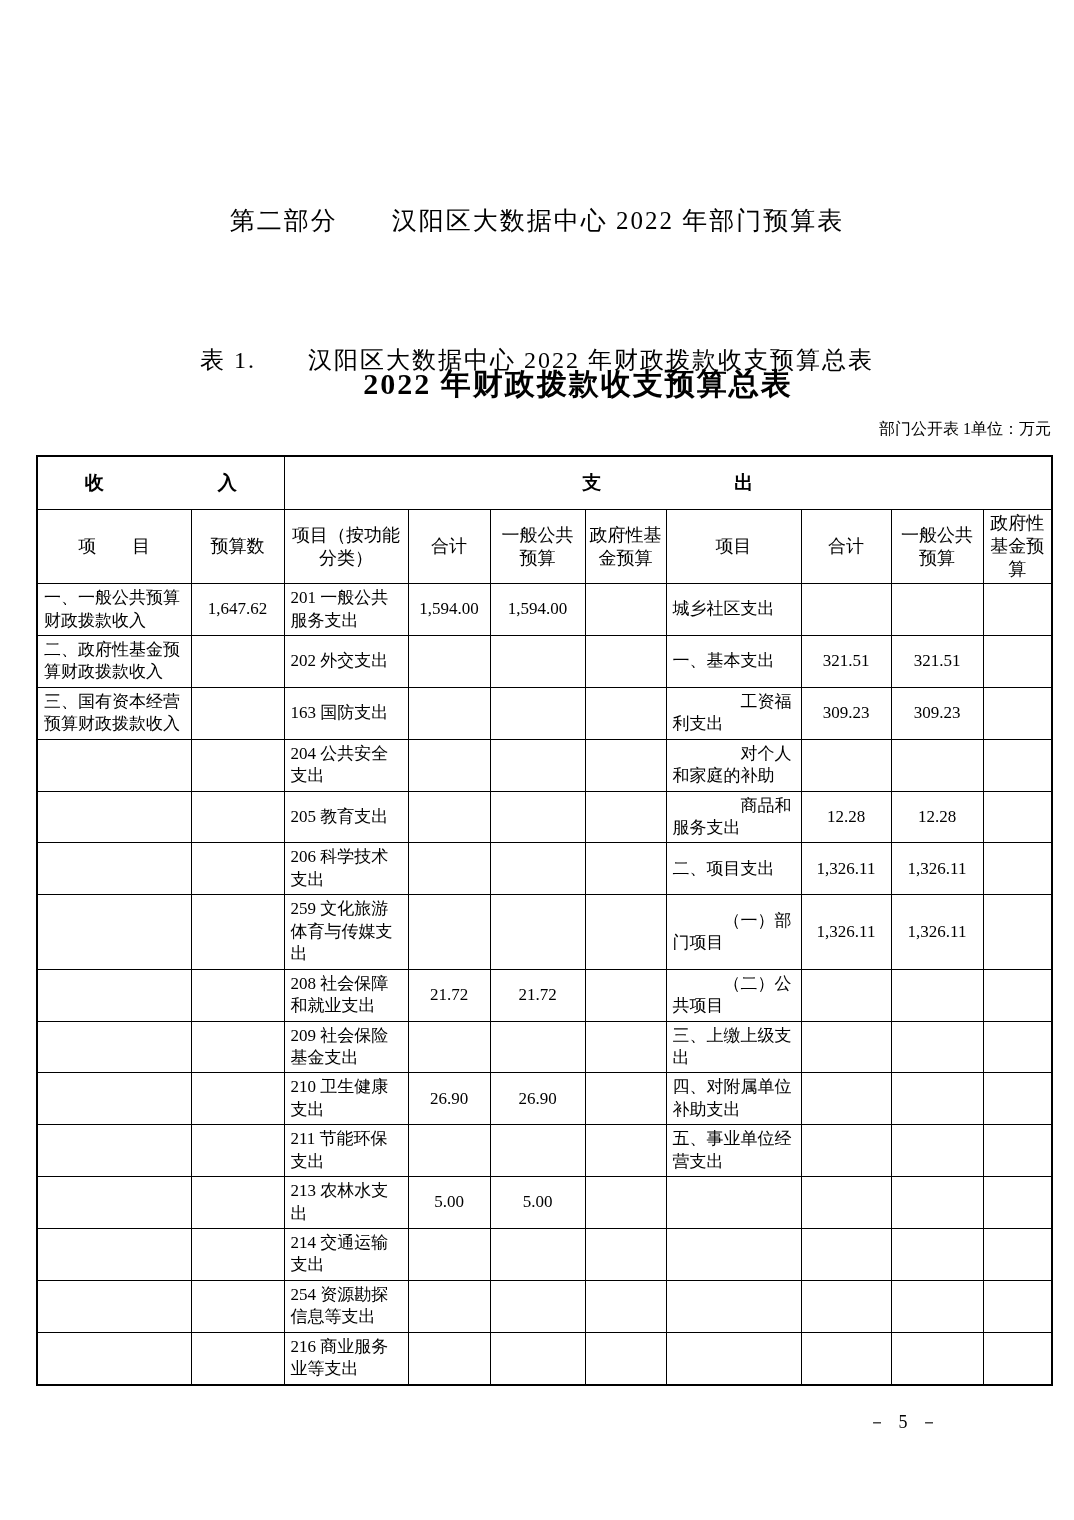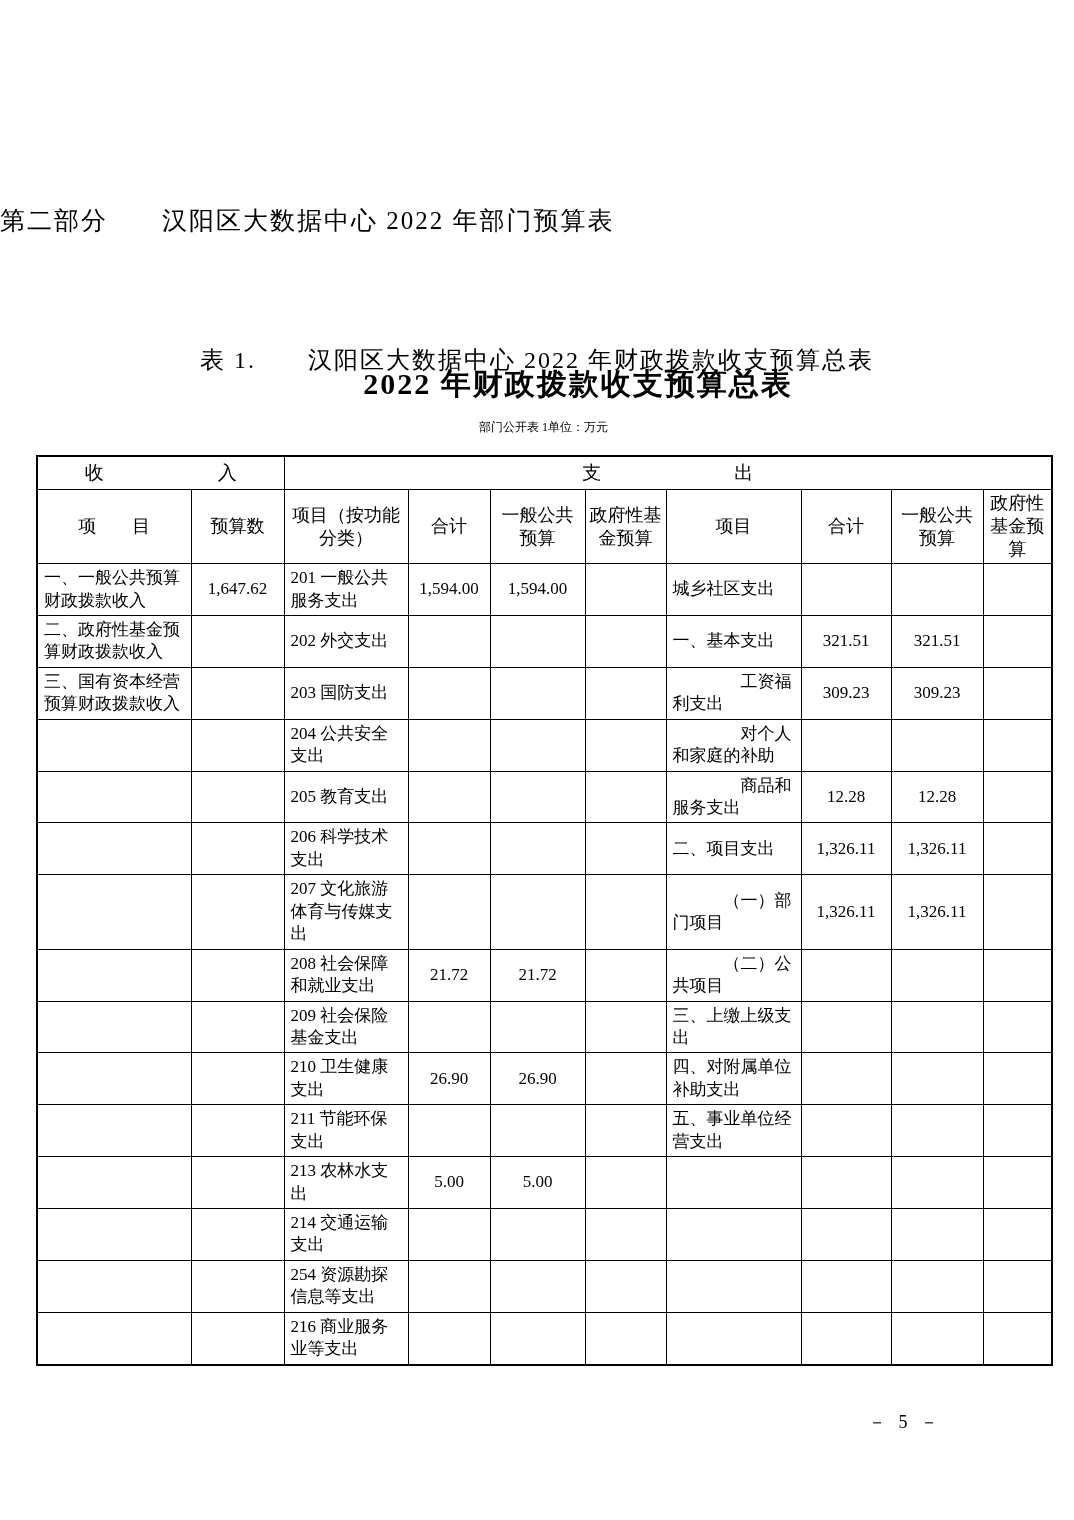--- a/index.html
+++ b/index.html
@@ -5,51 +5,51 @@
   * { margin: 0; padding: 0; box-sizing: border-box; }
   html, body { background: #ffffff; }
   body {
     width: 1074px; height: 1520px;
     position: relative; overflow: hidden;
     font-family: "Liberation Serif", "DejaVu Serif", serif;
     color: #000;
   }
   .part-title {
     position: absolute; top: 204px; left: 0; width: 100%;
-    font-size: 25px; font-weight: normal;
+    text-align: center; font-size: 25px; font-weight: normal;
     letter-spacing: 2px; white-space: pre;
   }
   .table-caption {
     position: absolute; top: 344px; left: 0; width: 100%;
     text-align: center; font-size: 24px; font-weight: normal;
     letter-spacing: 2px; white-space: pre;
   }
   .main-title {
     position: absolute; top: 364px; left: 0; width: 100%;
     text-align: center; font-size: 30px; font-weight: bold;
     letter-spacing: 2px; white-space: pre; margin-left: 41px;
   }
   .meta-row {
     position: absolute; top: 419px; left: 36px; width: 1015px;
-    display: flex; justify-content: center;
-    font-size: 12px;
+    display: flex; justify-content: flex-end;
+    font-size: 16px;
   }
   table.budget {
     position: absolute; top: 455px; left: 36px; width: 1015px;
     border-collapse: collapse; table-layout: fixed;
     border: 2px solid #000;
   }
   table.budget th, table.budget td {
     border: 1px solid #000;
     vertical-align: middle;
     overflow: hidden;
   }
   th.group-h {
-    height: 27px; font-weight: normal; font-size: 19px;
-    text-align: center; white-space: pre; padding: 3px 2px;
+    height: 27px; font-weight: bold; font-size: 19px;
+    text-align: center; white-space: pre; padding: 13px 2px;
   }
   th.col-h {
     height: 62px; font-weight: normal; font-size: 18px;
     text-align: center; line-height: 1.28; padding: 2px 4px;
     white-space: pre-wrap;
   }
   td {
     height: 48px; font-size: 17px; line-height: 1.32;
     padding: 3px 6px; white-space: pre-wrap;
   }
@@ -124,21 +124,21 @@
         <td class="align-center"></td>
         <td class="align-center"></td>
         <td class="align-left">一、基本支出</td>
         <td class="align-center">321.51</td>
         <td class="align-center">321.51</td>
         <td class="align-center"></td>
       </tr>
       <tr>
         <td class="align-left">三、国有资本经营预算财政拨款收入</td>
         <td class="align-center"></td>
-        <td class="align-left">203 国防支出</td>
+        <td class="align-left">163 国防支出</td>
         <td class="align-center"></td>
         <td class="align-center"></td>
         <td class="align-center"></td>
         <td class="align-left">　　　　工资福利支出</td>
         <td class="align-center">309.23</td>
         <td class="align-center">309.23</td>
         <td class="align-center"></td>
       </tr>
       <tr>
         <td class="align-left"></td>
@@ -172,21 +172,21 @@
         <td class="align-center"></td>
         <td class="align-center"></td>
         <td class="align-left">二、项目支出</td>
         <td class="align-center">1,326.11</td>
         <td class="align-center">1,326.11</td>
         <td class="align-center"></td>
       </tr>
       <tr>
         <td class="align-left"></td>
         <td class="align-center"></td>
-        <td class="align-left">207 文化旅游体育与传媒支出</td>
+        <td class="align-left">259 文化旅游体育与传媒支出</td>
         <td class="align-center"></td>
         <td class="align-center"></td>
         <td class="align-center"></td>
         <td class="align-left">　　　（一）部门项目</td>
         <td class="align-center">1,326.11</td>
         <td class="align-center">1,326.11</td>
         <td class="align-center"></td>
       </tr>
       <tr>
         <td class="align-left"></td>

